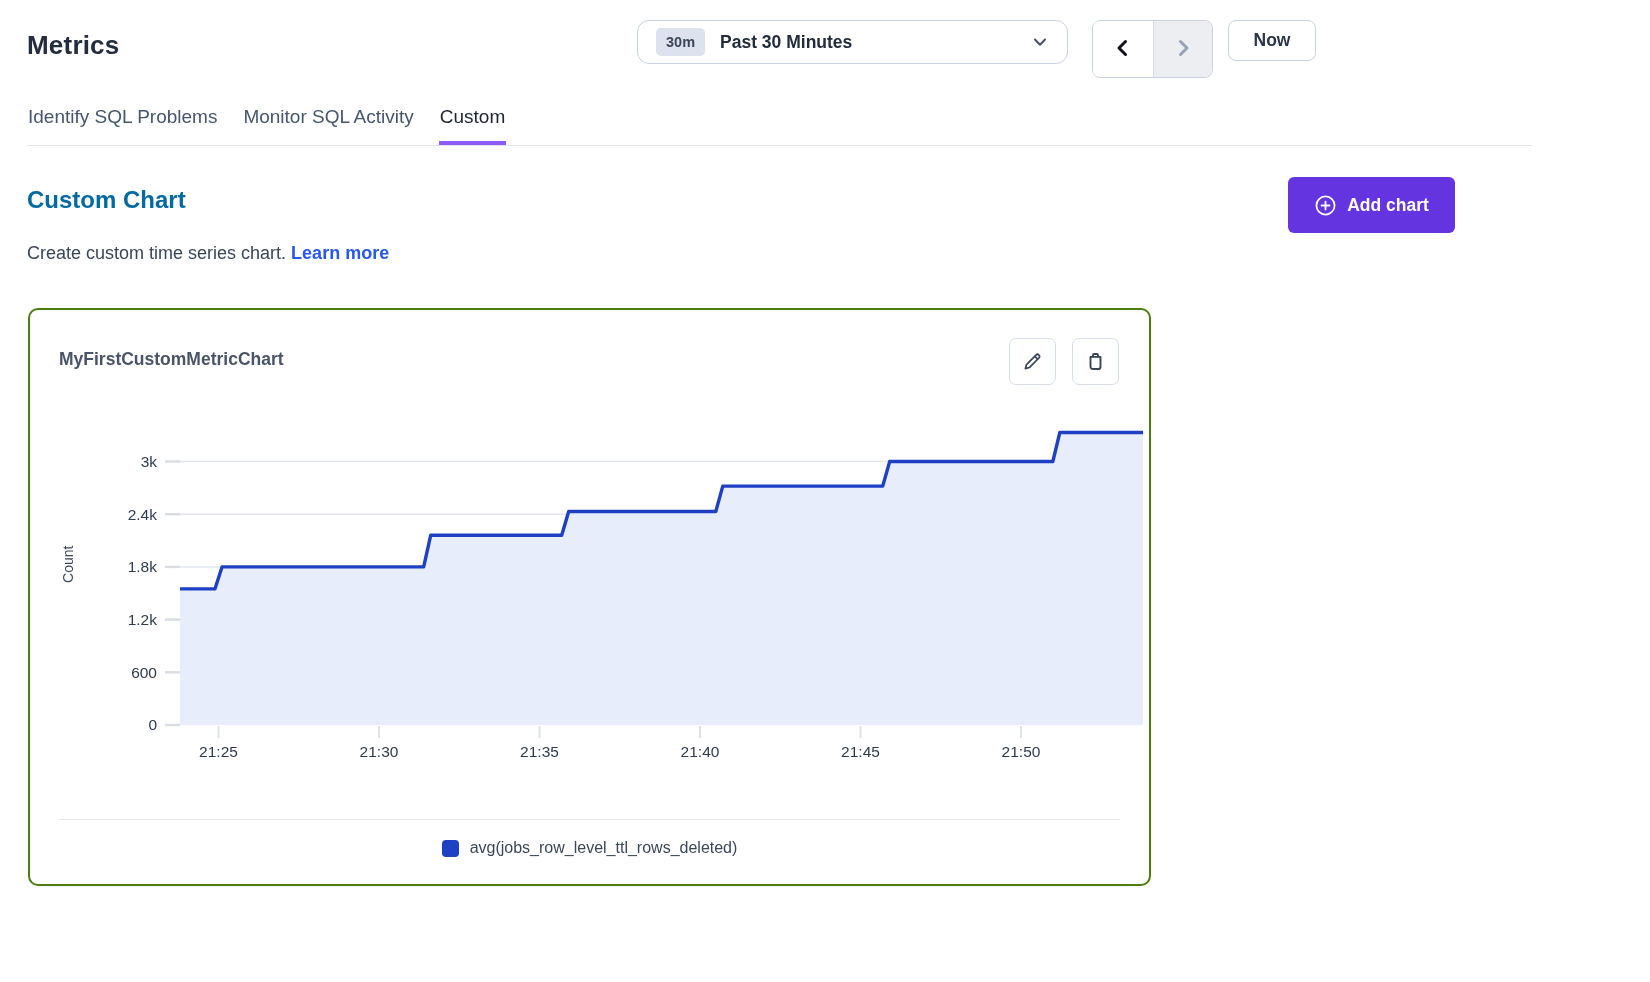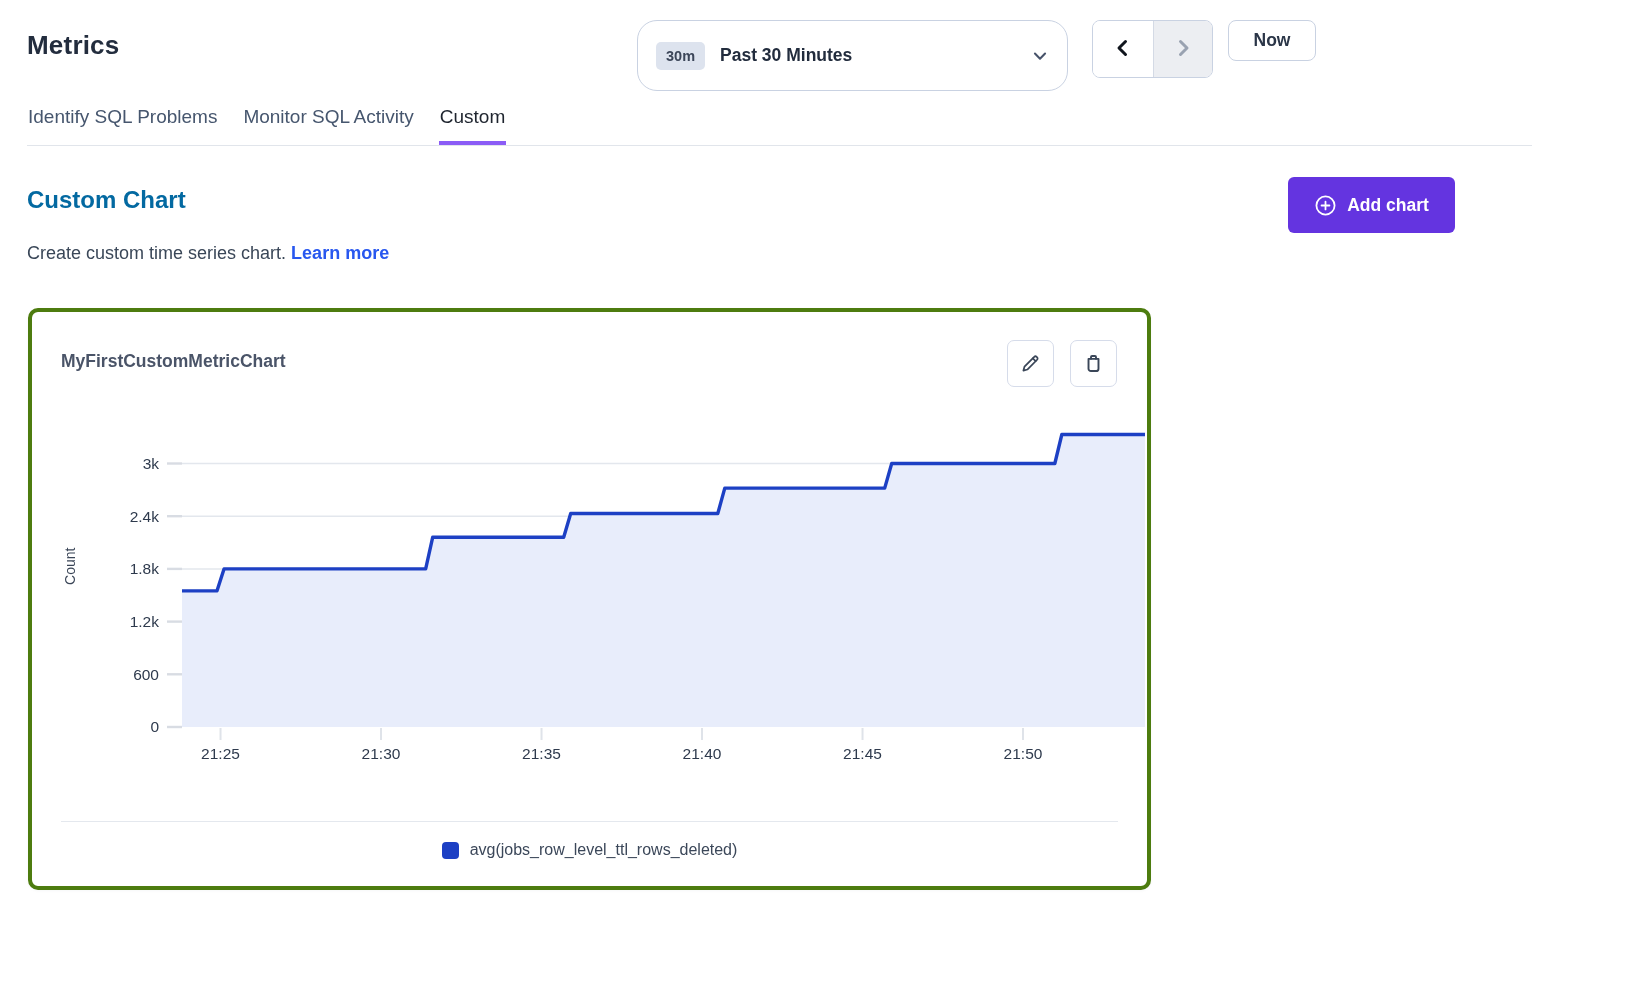--- a/index.html
+++ b/index.html
@@ -3,22 +3,22 @@
 <meta charset="utf-8">
 <style>
   * { margin:0; padding:0; box-sizing:border-box; }
   html,body { background:#fff; }
   body { font-family:"Liberation Sans", sans-serif; color:#242e40; }
   .page { position:relative; width:1650px; height:982px; background:#fff; overflow:hidden; }
 
   
   .page-title { position:absolute; left:27px; top:30px; font-size:26px; font-weight:700; color:#232d3e; letter-spacing:.2px; }
 
-  .time-selector { position:absolute; left:637px; top:20px; width:431px; height:71px;
-    background:#fff; border:1px solid #c9d2e2; border-radius:20px;
+  .time-selector { position:absolute; left:637px; top:20px; width:431px; height:44px;
+    background:#fff; border:1px solid #c9d2e2; border-radius:12px;
     display:flex; align-items:center; padding:0 18px; cursor:pointer; }
   .range-badge { background:#dde3ee; color:#3c4659; font-size:14.5px; font-weight:700;
     padding:6px 10px; border-radius:5px; }
   .range-label { margin-left:15px; font-size:17.5px; font-weight:600; color:#222c3d; }
   .select-caret { margin-left:auto; display:flex; }
 
   .pager { position:absolute; left:1092px; top:20px; width:121px; height:58px;
     border:1px solid #c9d2e2; border-radius:8px; overflow:hidden; display:flex; background:#fff; }
   .pager-btn { width:50%; display:flex; align-items:center; justify-content:center; background:#fff; border:none; cursor:pointer; }
   .pager-btn.disabled { background:#eceef2; border-left:1px solid #d4dae5; cursor:default; }
@@ -38,21 +38,21 @@
   .section-subtitle { position:absolute; left:27px; top:243px; font-size:18px; color:#3a4758; }
   .learn-more { color:#2857ef; font-weight:600; text-decoration:none; cursor:pointer; }
 
   .add-chart-button { position:absolute; left:1288px; top:177px; width:167px; height:56px;
     background:#6434e0; color:#fff; border:none; border-radius:6px; cursor:pointer;
     font-family:"Liberation Sans",sans-serif; font-size:17.5px; font-weight:700;
     display:flex; align-items:center; justify-content:center; gap:10px; }
 
   
   .chart-card { position:absolute; left:28px; top:308px; width:1123px;
-    background:#fff; border:4px solid #4d7c0f; border-radius:10px;
+    background:#fff; border:2px solid #4d7c0f; border-radius:10px;
     box-shadow:0 1px 3px rgba(30,40,70,.04); }
   .card-header { display:flex; align-items:flex-start; padding:28px 30px 0 29px; height:78px; }
   .card-title { font-size:17.5px; font-weight:700; color:#4a5468; padding-top:11px; }
   .card-actions { margin-left:auto; display:flex; gap:16px; }
   .icon-button { width:47px; height:47px; background:#fff; border:1px solid #d6dcea; border-radius:7px;
     display:flex; align-items:center; justify-content:center; cursor:pointer; }
 
   .chart-area { display:block; margin-top:-8px; }
   svg text { font-family:"Liberation Sans", sans-serif; }
 

